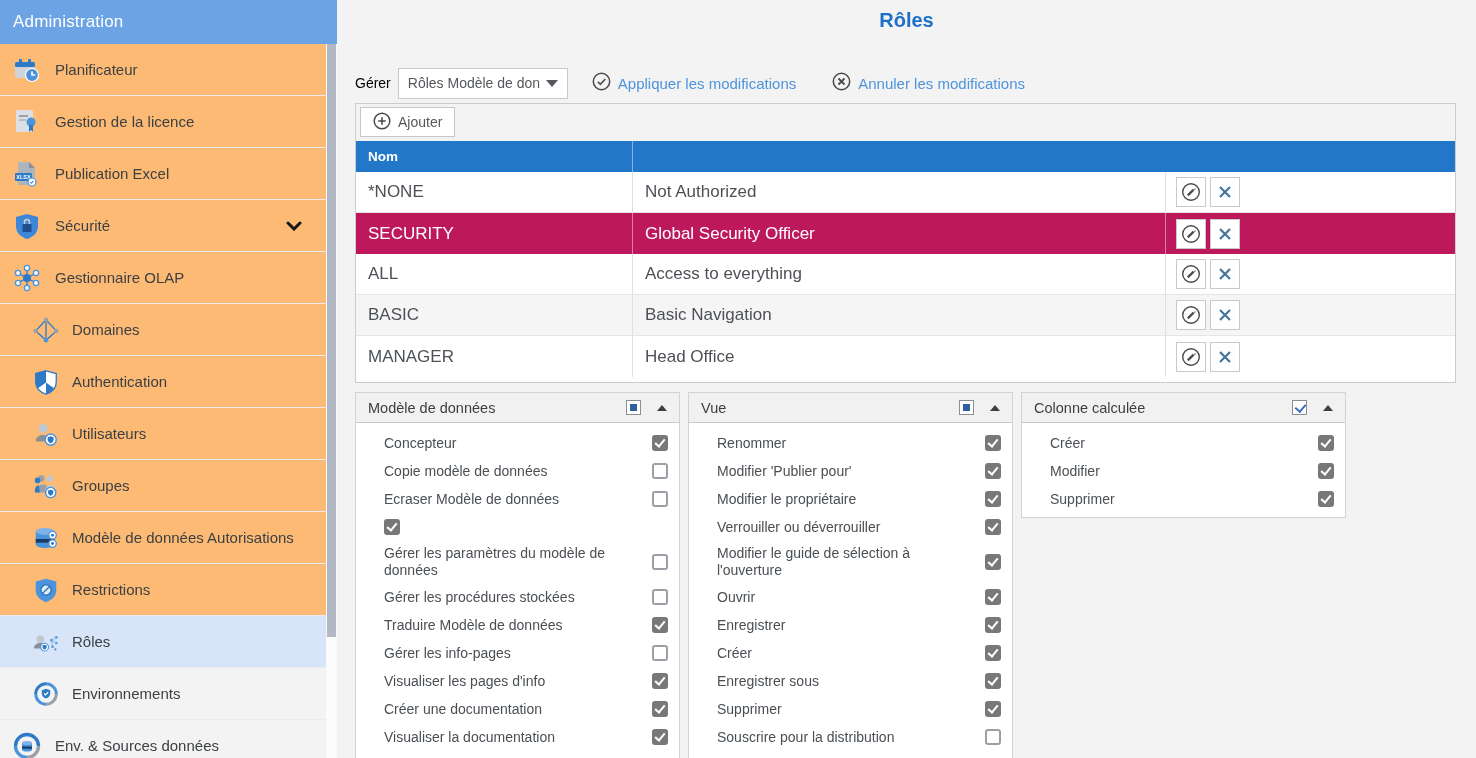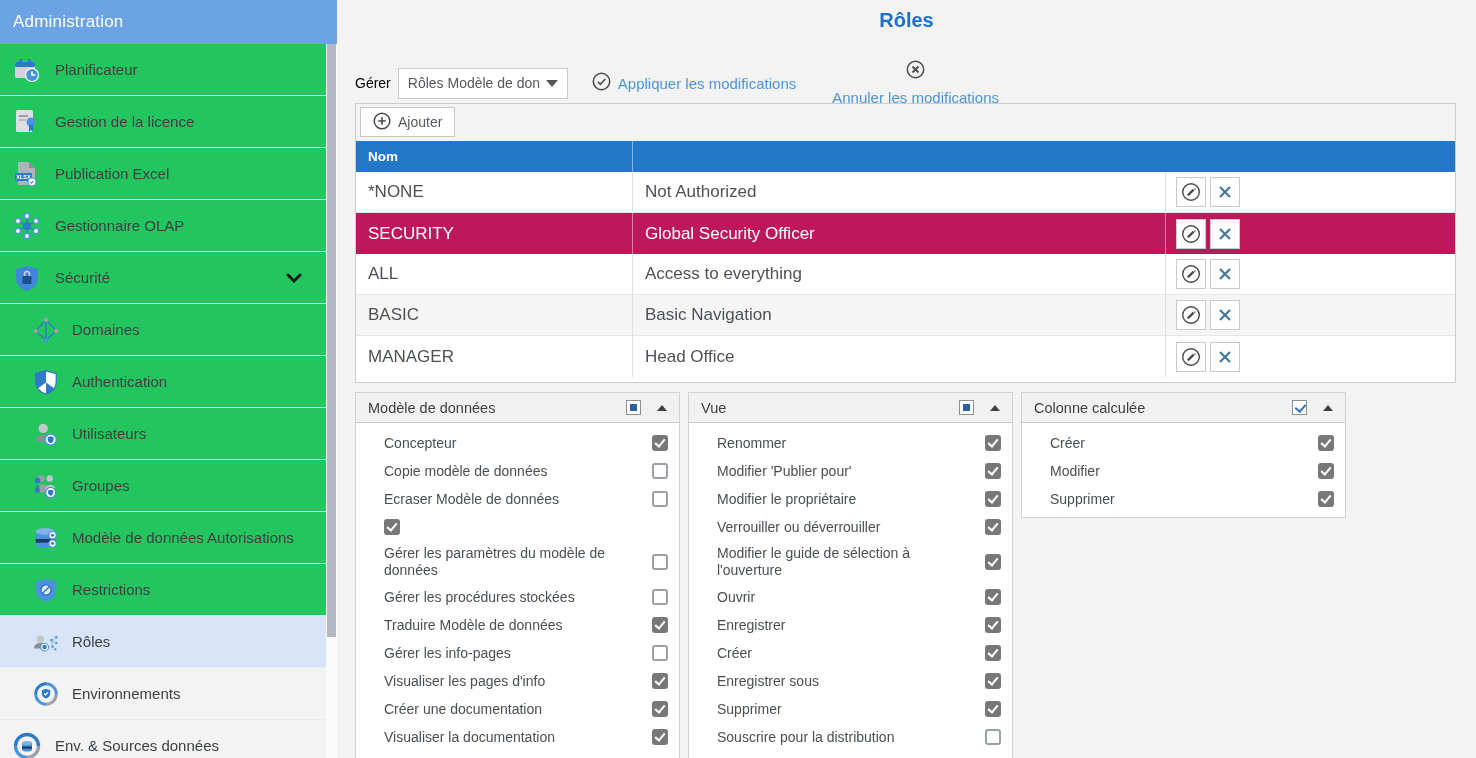--- a/index.html
+++ b/index.html
@@ -1,20 +1,20 @@
 <!DOCTYPE html>
 <html><head>
 <meta charset="utf-8">
 <style>
   * { margin:0; padding:0; box-sizing:border-box; }
   html,body { width:1476px; height:758px; overflow:hidden; background:#F3F3F4;
     font-family:"Liberation Sans", sans-serif; }
 
   
-  .sidebar { position:absolute; left:0; top:0; width:337px; height:626px; background:#22c55e; }
+  .sidebar { position:absolute; left:0; top:0; width:337px; height:626px; background:#fdba74; }
   .sb-header { height:44px; background:#6BA3E5; color:#fff; font-size:17px;
     display:flex; align-items:center; padding-left:13px; letter-spacing:.2px; }
   .sb-scrollbar { position:absolute; right:0; top:44px; width:11px; height:714px; background:#FBFBFC; }
   .sb-thumb { position:absolute; top:0; left:1px; width:9px; height:593px; background:#B4B8C5; }
   .sb-items { position:absolute; top:44px; left:0; right:11px; }
   .sb-item { height:52px; display:flex; align-items:center; border-bottom:1px solid #EBEBEB;
     padding-left:10px; cursor:pointer; }
   .sb-item.sub { padding-left:31px; }
   .sb-item.selected { background:#D8E5F8; }
   .sb-icon { width:34px; height:34px; flex:0 0 34px; display:flex; align-items:center; justify-content:center; }
@@ -29,21 +29,21 @@
   .controls { position:absolute; top:67px; left:18px; right:8px; height:32px;
     display:flex; align-items:center; }
   .manage-label { font-size:14px; color:#000000; margin-right:7px; }
   .dropdown { width:170px; height:31px; background:#fff; border:1px solid #C9C9C9;
     display:flex; align-items:center; padding:0 9px; font-size:14px; color:#55585C; cursor:pointer; }
   .dropdown .dd-text { flex:1; white-space:nowrap; overflow:hidden; }
   .dd-caret { width:0; height:0; border-left:6px solid transparent; border-right:6px solid transparent;
     border-top:7px solid #55585C; margin-left:6px; }
   .action-link { display:flex; align-items:center; gap:7px; color:#4D94DB; font-size:15px;
     cursor:pointer; margin-left:24px; }
-  .action-link + .action-link { margin-left:36px;flex-direction:column; }
+  .action-link + .action-link { margin-left:36px; }
 
   
   .table-wrap { position:absolute; left:18px; right:20px; top:103px; height:280px;
     border:1px solid #CCCCCC; background:#fff; }
   .table-toolbar { height:37px; background:#F3F3F4; padding:3px 0 0 4px; }
   .btn-add { height:30px; background:#fff; border:1px solid #C6C6C6; display:inline-flex;
     align-items:center; gap:7px; padding:0 12px; font-size:14px; color:#55585C; cursor:pointer; }
   .thead { height:31px; background:#2277C8; display:grid; grid-template-columns:276px 533px 1fr;
     align-items:center; }
   .th { color:#fff; font-size:13.5px; font-weight:bold; padding-left:12px; height:100%;
@@ -129,20 +129,36 @@
             <text x="11.5" y="20" font-size="5.5" font-weight="bold" fill="#fff" text-anchor="middle" font-family="Liberation Sans, sans-serif">XLSX</text>
             <circle cx="20" cy="23" r="4" fill="#fff" stroke="#4B94DD" stroke-width="1.2"></circle>
             <path d="M18.3 23 l1.2 1.2 l2-2.4" stroke="#4B94DD" stroke-width="1.2" fill="none"></path>
           </svg>
       </span>
       <span class="sb-label">Publication Excel</span>
     </div>
     <div class="sb-item">
       <span class="sb-icon">
         <svg width="30" height="30" viewBox="0 0 30 30">
+            <path d="M15 3 L26 6 V15 C26 22 21 26 15 28 C9 26 4 22 4 15 V6 Z" fill="#3E86D8"></path>
+            <path d="M15 3 L4 6 V15 C4 22 9 26 15 28 Z" fill="#5S" fill-opacity="0"></path>
+            <rect x="10.5" y="13" width="9" height="8" rx="1" fill="#1F4E8C"></rect>
+            <path d="M12.5 13 v-2 a2.5 2.5 0 0 1 5 0 v2" stroke="#C8CDD3" stroke-width="1.6" fill="none"></path>
+          </svg>
+      </span>
+      <span class="sb-label">Sécurité</span>
+      <span class="sb-chevron">
+        <svg width="16" height="10" viewBox="0 0 16 10">
+            <path d="M2 2 L8 8 L14 2" stroke="#15181B" stroke-width="3" fill="none" stroke-linecap="round"></path>
+          </svg>
+      </span>
+    </div>
+    <div class="sb-item">
+      <span class="sb-icon">
+        <svg width="30" height="30" viewBox="0 0 30 30">
             <g stroke="#2E7AC6" stroke-width="1.3">
               <line x1="15" y1="15" x2="15" y2="5"></line>
               <line x1="15" y1="15" x2="24" y2="10"></line>
               <line x1="15" y1="15" x2="24" y2="20"></line>
               <line x1="15" y1="15" x2="15" y2="25"></line>
               <line x1="15" y1="15" x2="6" y2="20"></line>
               <line x1="15" y1="15" x2="6" y2="10"></line>
             </g>
             <circle cx="15" cy="15" r="4" fill="#2E7AC6"></circle>
             <g fill="#fff" stroke="#4B94DD" stroke-width="1.4">
@@ -150,36 +166,20 @@
               <circle cx="24" cy="10" r="2.6"></circle>
               <circle cx="24" cy="20" r="2.6"></circle>
               <circle cx="15" cy="25" r="2.6"></circle>
               <circle cx="6" cy="20" r="2.6"></circle>
               <circle cx="6" cy="10" r="2.6"></circle>
             </g>
           </svg>
       </span>
       <span class="sb-label">Gestionnaire OLAP</span>
     </div>
-    <div class="sb-item">
-      <span class="sb-icon">
-        <svg width="30" height="30" viewBox="0 0 30 30">
-            <path d="M15 3 L26 6 V15 C26 22 21 26 15 28 C9 26 4 22 4 15 V6 Z" fill="#3E86D8"></path>
-            <path d="M15 3 L4 6 V15 C4 22 9 26 15 28 Z" fill="#5S" fill-opacity="0"></path>
-            <rect x="10.5" y="13" width="9" height="8" rx="1" fill="#1F4E8C"></rect>
-            <path d="M12.5 13 v-2 a2.5 2.5 0 0 1 5 0 v2" stroke="#C8CDD3" stroke-width="1.6" fill="none"></path>
-          </svg>
-      </span>
-      <span class="sb-label">Sécurité</span>
-      <span class="sb-chevron">
-        <svg width="16" height="10" viewBox="0 0 16 10">
-            <path d="M2 2 L8 8 L14 2" stroke="#15181B" stroke-width="3" fill="none" stroke-linecap="round"></path>
-          </svg>
-      </span>
-    </div>
     <div class="sb-item sub">
       <span class="sb-icon">
         <svg width="28" height="28" viewBox="0 0 30 30">
             <g stroke="#2E7AC6" stroke-width="1.4" fill="none">
               <path d="M15 4 L26 16 L15 26 L4 16 Z"></path>
               <line x1="15" y1="4" x2="15" y2="26"></line>
             </g>
             <g fill="#9AA0A6">
               <circle cx="15" cy="4" r="2.4"></circle>
               <circle cx="26" cy="16" r="2.4"></circle>

